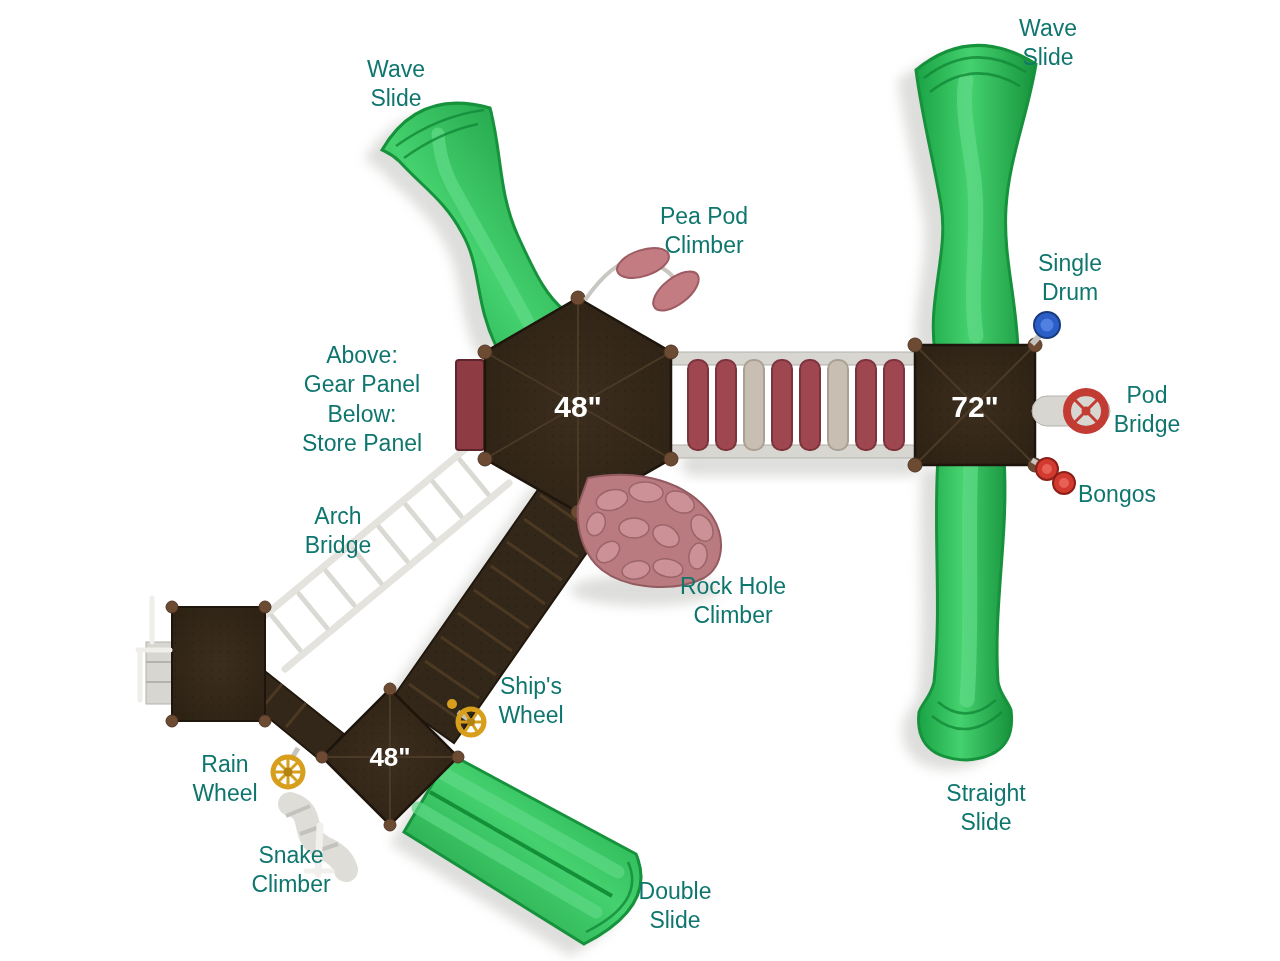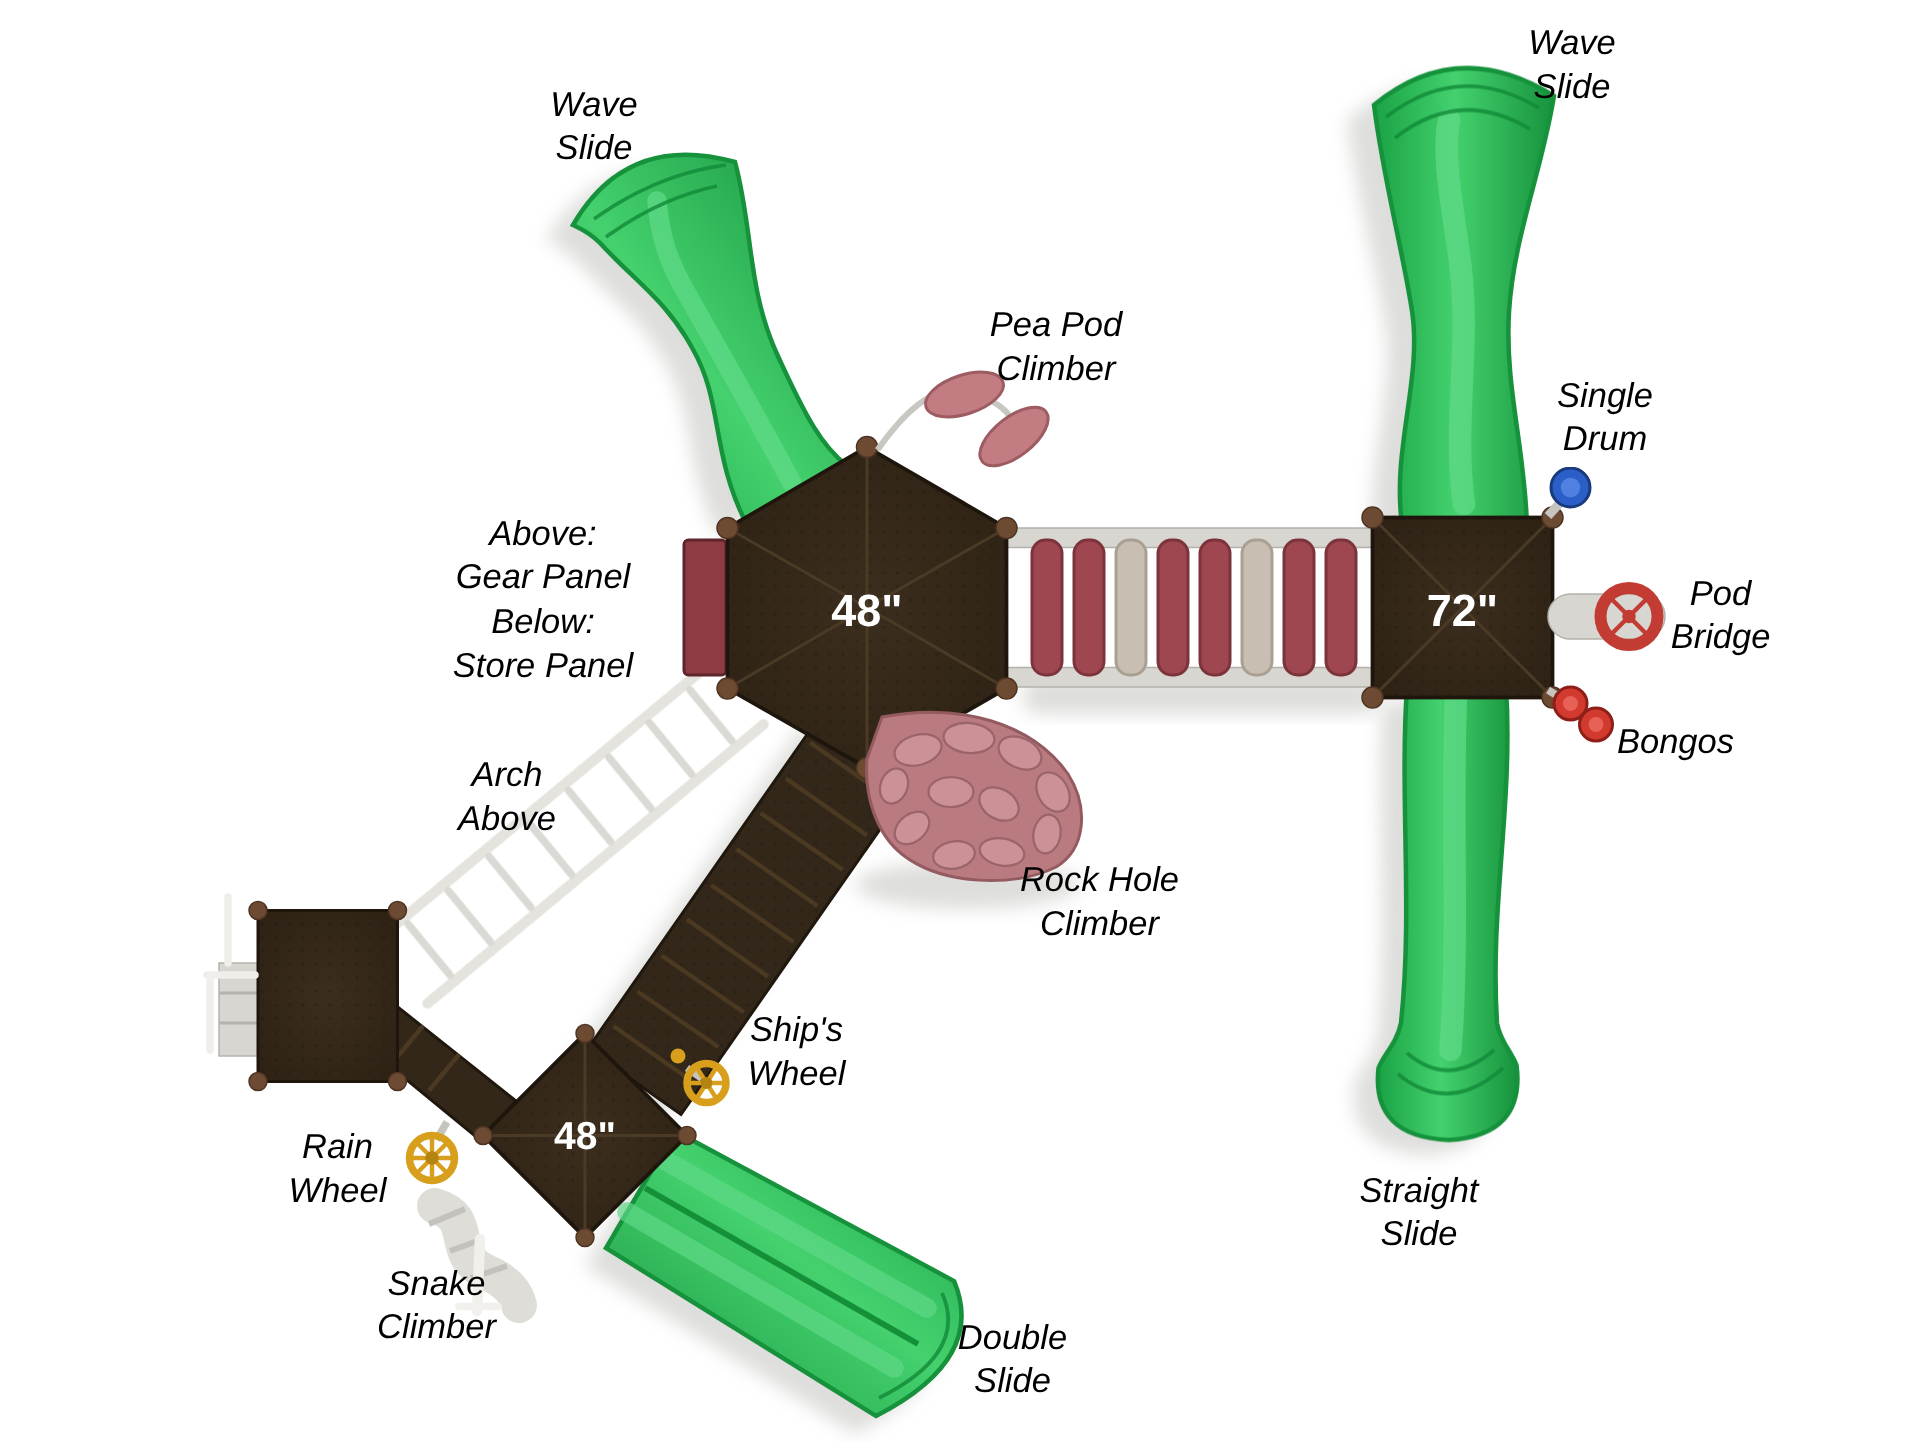--- a/index.html
+++ b/index.html
@@ -10,24 +10,23 @@
     overflow:hidden;
     font-family:"Liberation Sans", sans-serif;
   }
   .canvas svg{position:absolute;left:0;top:0;}
   .lbl{
     position:absolute;
     transform:translateX(-50%);
     text-align:center;
     font-size:23px;
     line-height:1.28;
-    color:#000000;
+    color:#0f766e;
     white-space:pre-line;
     font-family:"Liberation Sans", sans-serif;
-    font-style:italic;
   }
   .deck-num{
     font-family:"Liberation Sans", sans-serif;
     font-weight:bold;
     fill:#ffffff;
   }
 </style>
 </head>
 <body>
 
@@ -318,27 +317,27 @@
 <div class="lbl" style="left:1070px;top:249px">Single
 Drum</div>
 <div class="lbl" style="left:1147px;top:381px">Pod
 Bridge</div>
 <div class="lbl" style="left:1117px;top:480px">Bongos</div>
 <div class="lbl" style="left:362px;top:341px">Above:
 Gear Panel
 Below:
 Store Panel</div>
 <div class="lbl" style="left:338px;top:502px">Arch
-Above</div>
+Bridge</div>
 <div class="lbl" style="left:733px;top:572px">Rock Hole
 Climber</div>
 <div class="lbl" style="left:531px;top:672px">Ship's
 Wheel</div>
 <div class="lbl" style="left:225px;top:750px">Rain
 Wheel</div>
 <div class="lbl" style="left:291px;top:841px">Snake
 Climber</div>
 <div class="lbl" style="left:675px;top:877px">Double
 Slide</div>
-<div class="lbl" style="left:946px;top:779px">Straight
+<div class="lbl" style="left:986px;top:779px">Straight
 Slide</div>
 
 </div>
 
 </body></html>

